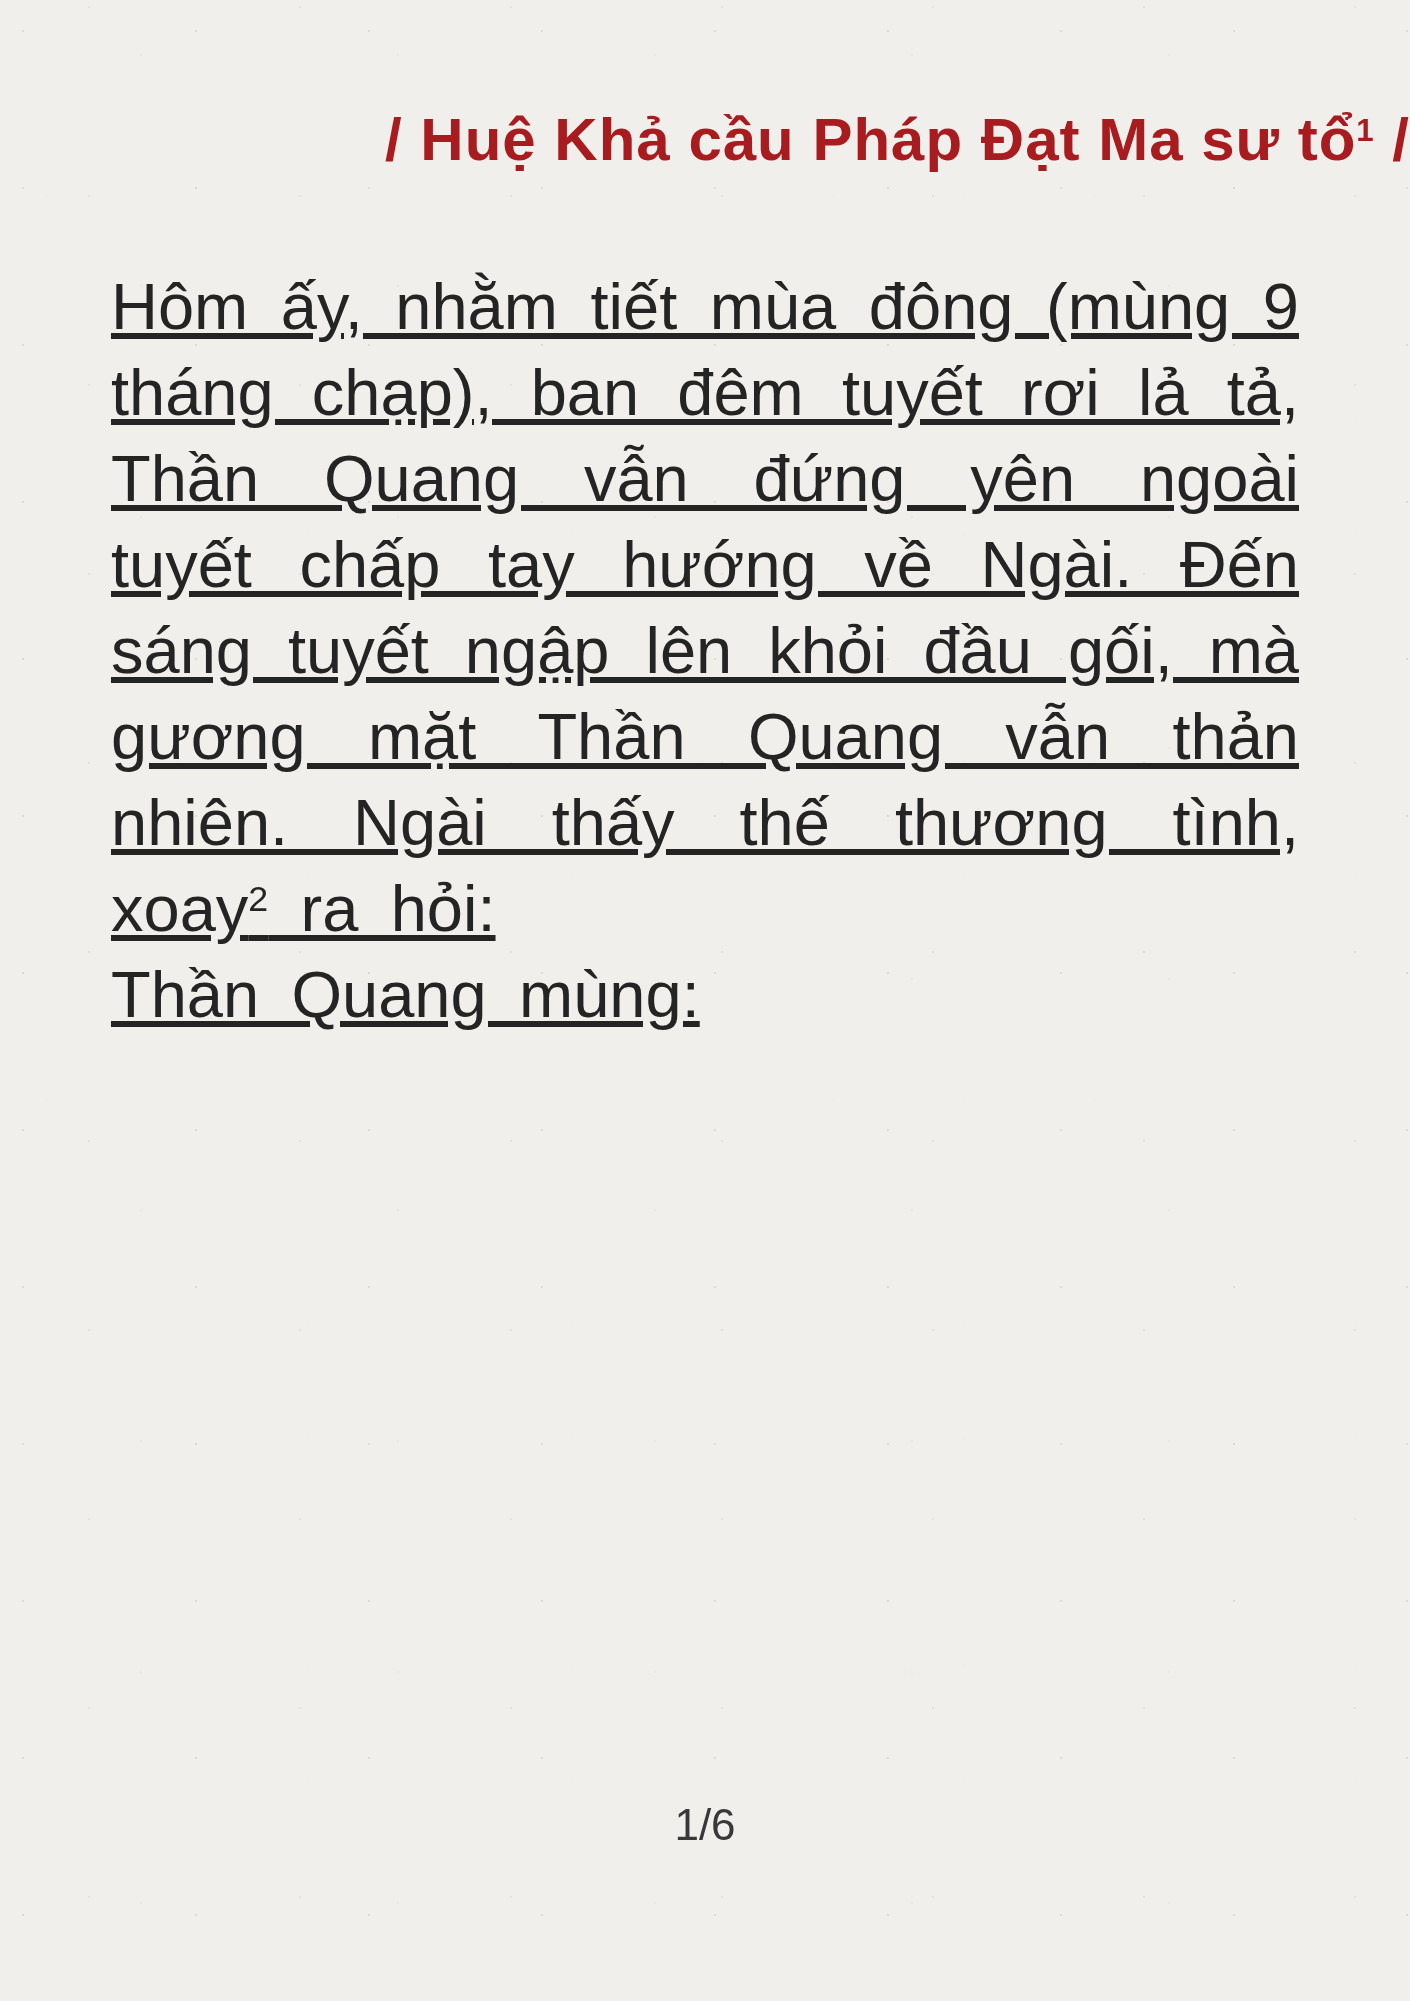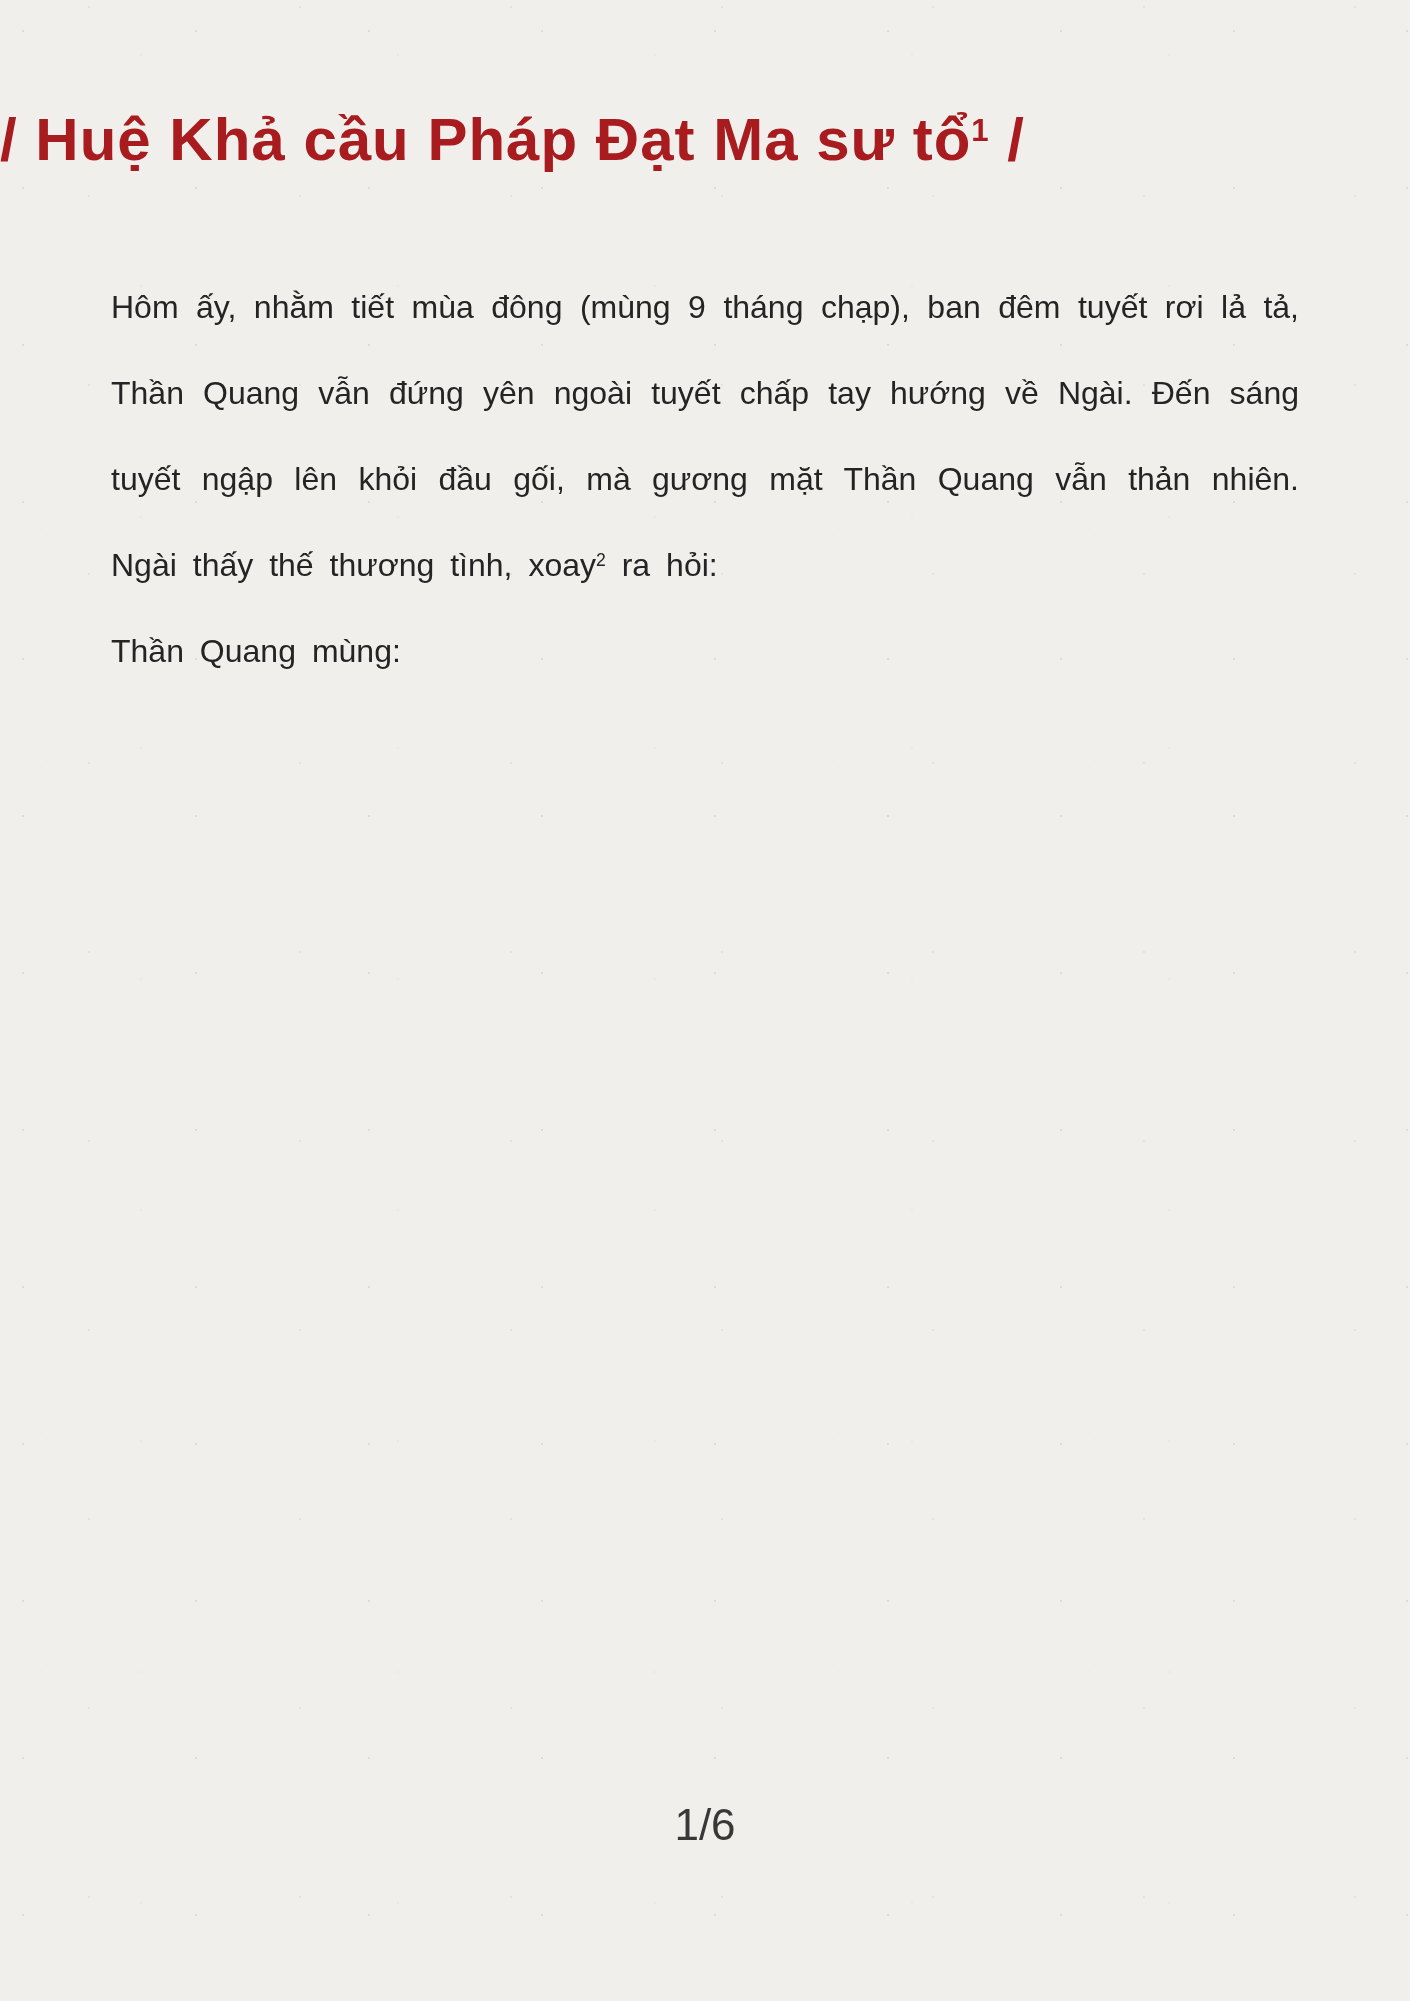--- a/index.html
+++ b/index.html
@@ -13,41 +13,42 @@
       radial-gradient(circle 2px at 23px 31px, rgba(115,110,100,.16) 40%, transparent 75%),
       radial-gradient(circle 1.5px at 89px 7px, rgba(115,110,100,.12) 40%, transparent 75%),
       radial-gradient(circle 1px at 47px 83px, rgba(115,110,100,.14) 40%, transparent 75%),
       radial-gradient(circle 1.2px at 141px 55px, rgba(115,110,100,.10) 40%, transparent 75%);
     background-size: 173px 157px, 211px 189px, 131px 113px, 257px 231px;
     font-family:"Liberation Sans", sans-serif;
   }
   .title{
     margin:0;
     padding-top:104px;
-    text-align:left;
+    text-align:right;
     font-size:60px;
     line-height:72px;
     font-weight:700;
     letter-spacing:1px;
     color:#a81b1e;
   }
   .title sup{
     font-size:0.52em;
     line-height:0;
     position:relative;
     top:-0.6em;
     vertical-align:baseline;
   }
   .body-text{
     margin:88px auto 0;
     width:1188px;
-    font-size:32px;
+    font-size:65px;
     line-height:86px;
     color:#242424;
     text-align:justify;
+    text-decoration:underline;
   }
   .para{
     margin:0;
     word-spacing:0.22em;
   }
   .para.italic{ font-style:italic; }
   .para sup.note{
     font-size:0.55em;
     line-height:0;
     position:relative;

